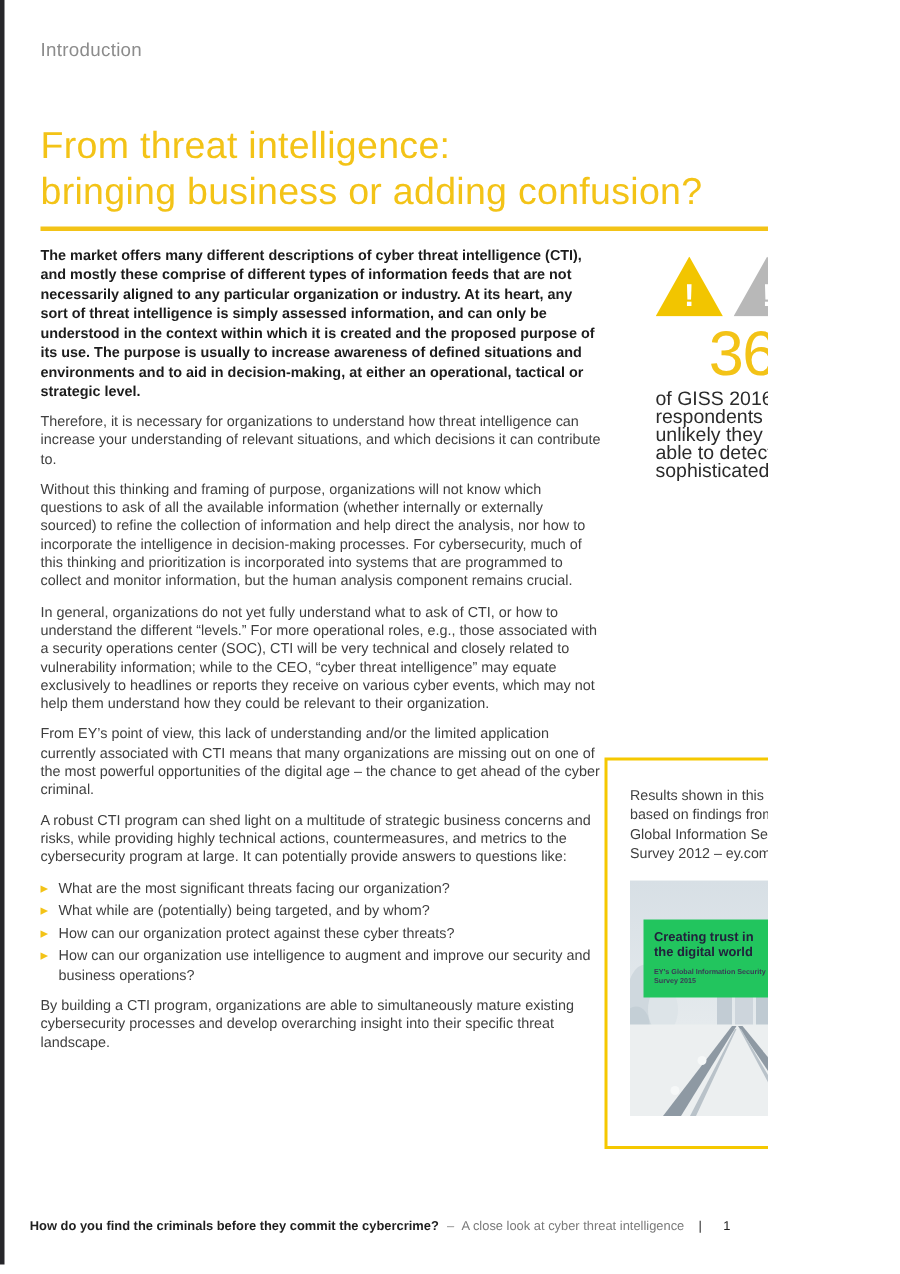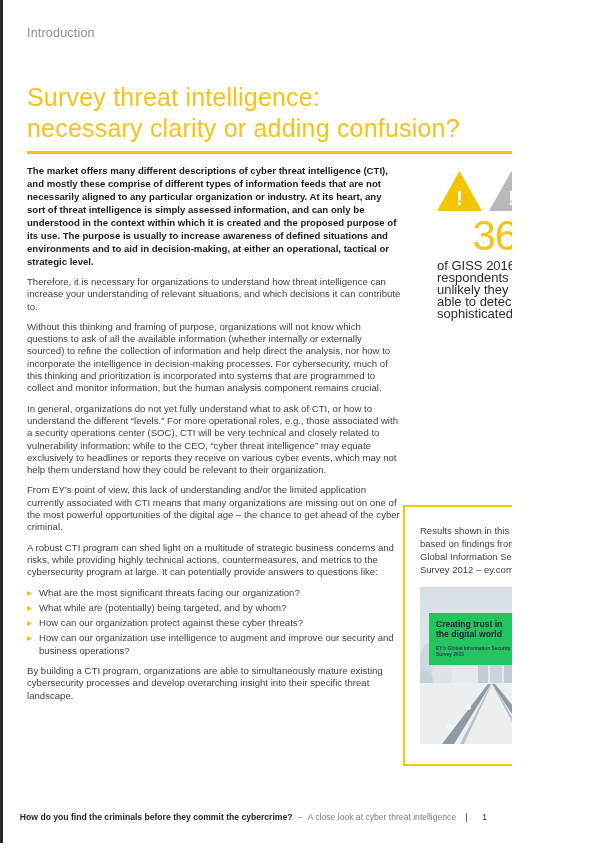--- a/index.html
+++ b/index.html
@@ -122,22 +122,22 @@
 </style>
 </head>
 <body>
 
 <div class="page">
   <div class="left-edge"></div>
 
   <div class="eyebrow">Introduction</div>
 
   <h1 class="title">
-    <span>Survey threat intelligence:</span><br>
-    <span>necessary clarity or adding confusion?</span>
+    <span>From threat intelligence:</span><br>
+    <span>bringing business or adding confusion?</span>
   </h1>
 
   <div class="rule"></div>
 
   <div class="body-col">
     <p class="lead">The market offers many different descriptions of cyber threat intelligence (CTI), and mostly these comprise of different types of information feeds that are not necessarily aligned to any particular organization or industry. At its heart, any sort of threat intelligence is simply assessed information, and can only be understood in the context within which it is created and the proposed purpose of its use. The purpose is usually to increase awareness of defined situations and environments and to aid in decision-making, at either an operational, tactical or strategic level.</p>
     <p>Therefore, it is necessary for organizations to understand how threat intelligence can increase your understanding of relevant situations, and which decisions it can contribute to.</p>
     <p>Without this thinking and framing of purpose, organizations will not know which questions to ask of all the available information (whether internally or externally sourced) to refine the collection of information and help direct the analysis, nor how to incorporate the intelligence in decision-making processes. For cybersecurity, much of this thinking and prioritization is incorporated into systems that are programmed to collect and monitor information, but the human analysis component remains crucial.</p>
     <p>In general, organizations do not yet fully understand what to ask of CTI, or how to understand the different “levels.”  For more operational roles, e.g., those associated with a security operations center (SOC), CTI will be very technical and closely related to vulnerability information; while to the CEO, “cyber threat intelligence” may equate exclusively to headlines or reports they receive on various cyber events, which may not help them understand how they could be relevant to their organization.</p>
     <p>From EY’s point of view, this lack of understanding and/or the limited application currently associated with CTI means that many organizations are missing out on one of the most powerful opportunities of the digital age – the chance to get ahead of the cyber criminal.</p>

